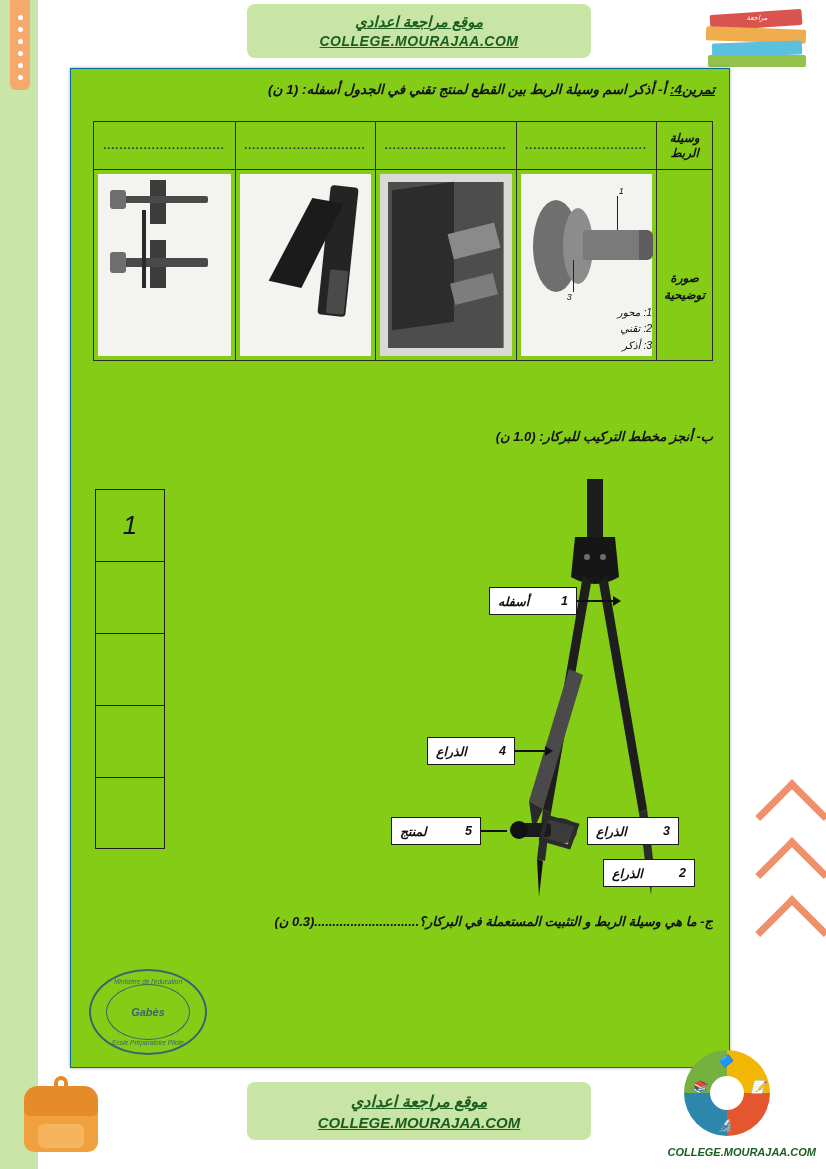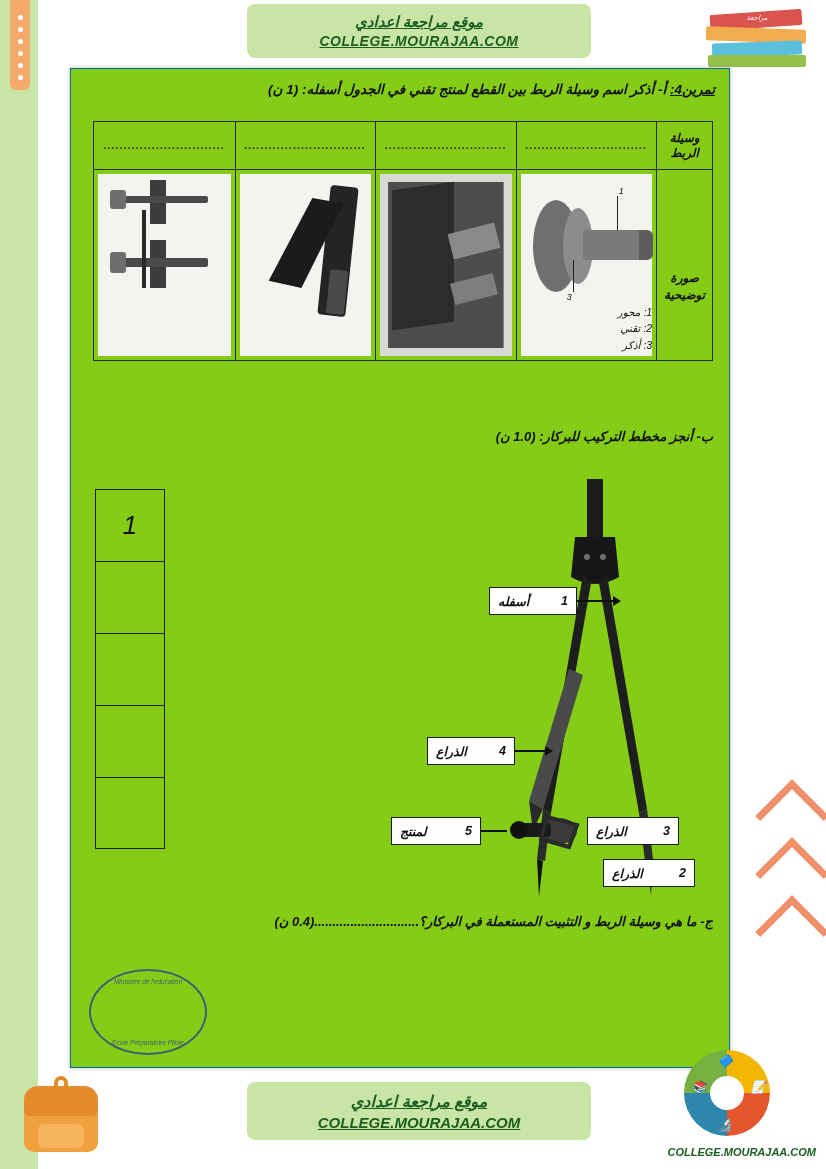--- a/index.html
+++ b/index.html
@@ -428,24 +428,25 @@
           <span>الذراع</span>
         </div>
 
         
         <div class="cal-box" style="left:202px; top:380px; width:92px;">
           <span class="num">2</span>
           <span>الذراع</span>
         </div>
       </div>
 
-      <div class="part-c">ج- ما هي وسيلة الربط و التثبيت المستعملة في البركار؟.............................(0.4 ن)</div>
+      <div class="part-c">ج- ما هي وسيلة الربط و التثبيت المستعملة في البركار؟.............................(0.3 ن)</div>
 
       <div class="stamp">
         <div class="top-txt">Ministère de l'education</div>
+        <div class="inner">Gabès</div>
         <div class="bot-txt">Ecole Préparatoire Pilote</div>
       </div>
 
     </div>
   </div>
 
   <div class="chevrons">
     <i></i>
       <i></i>
       <i></i>

